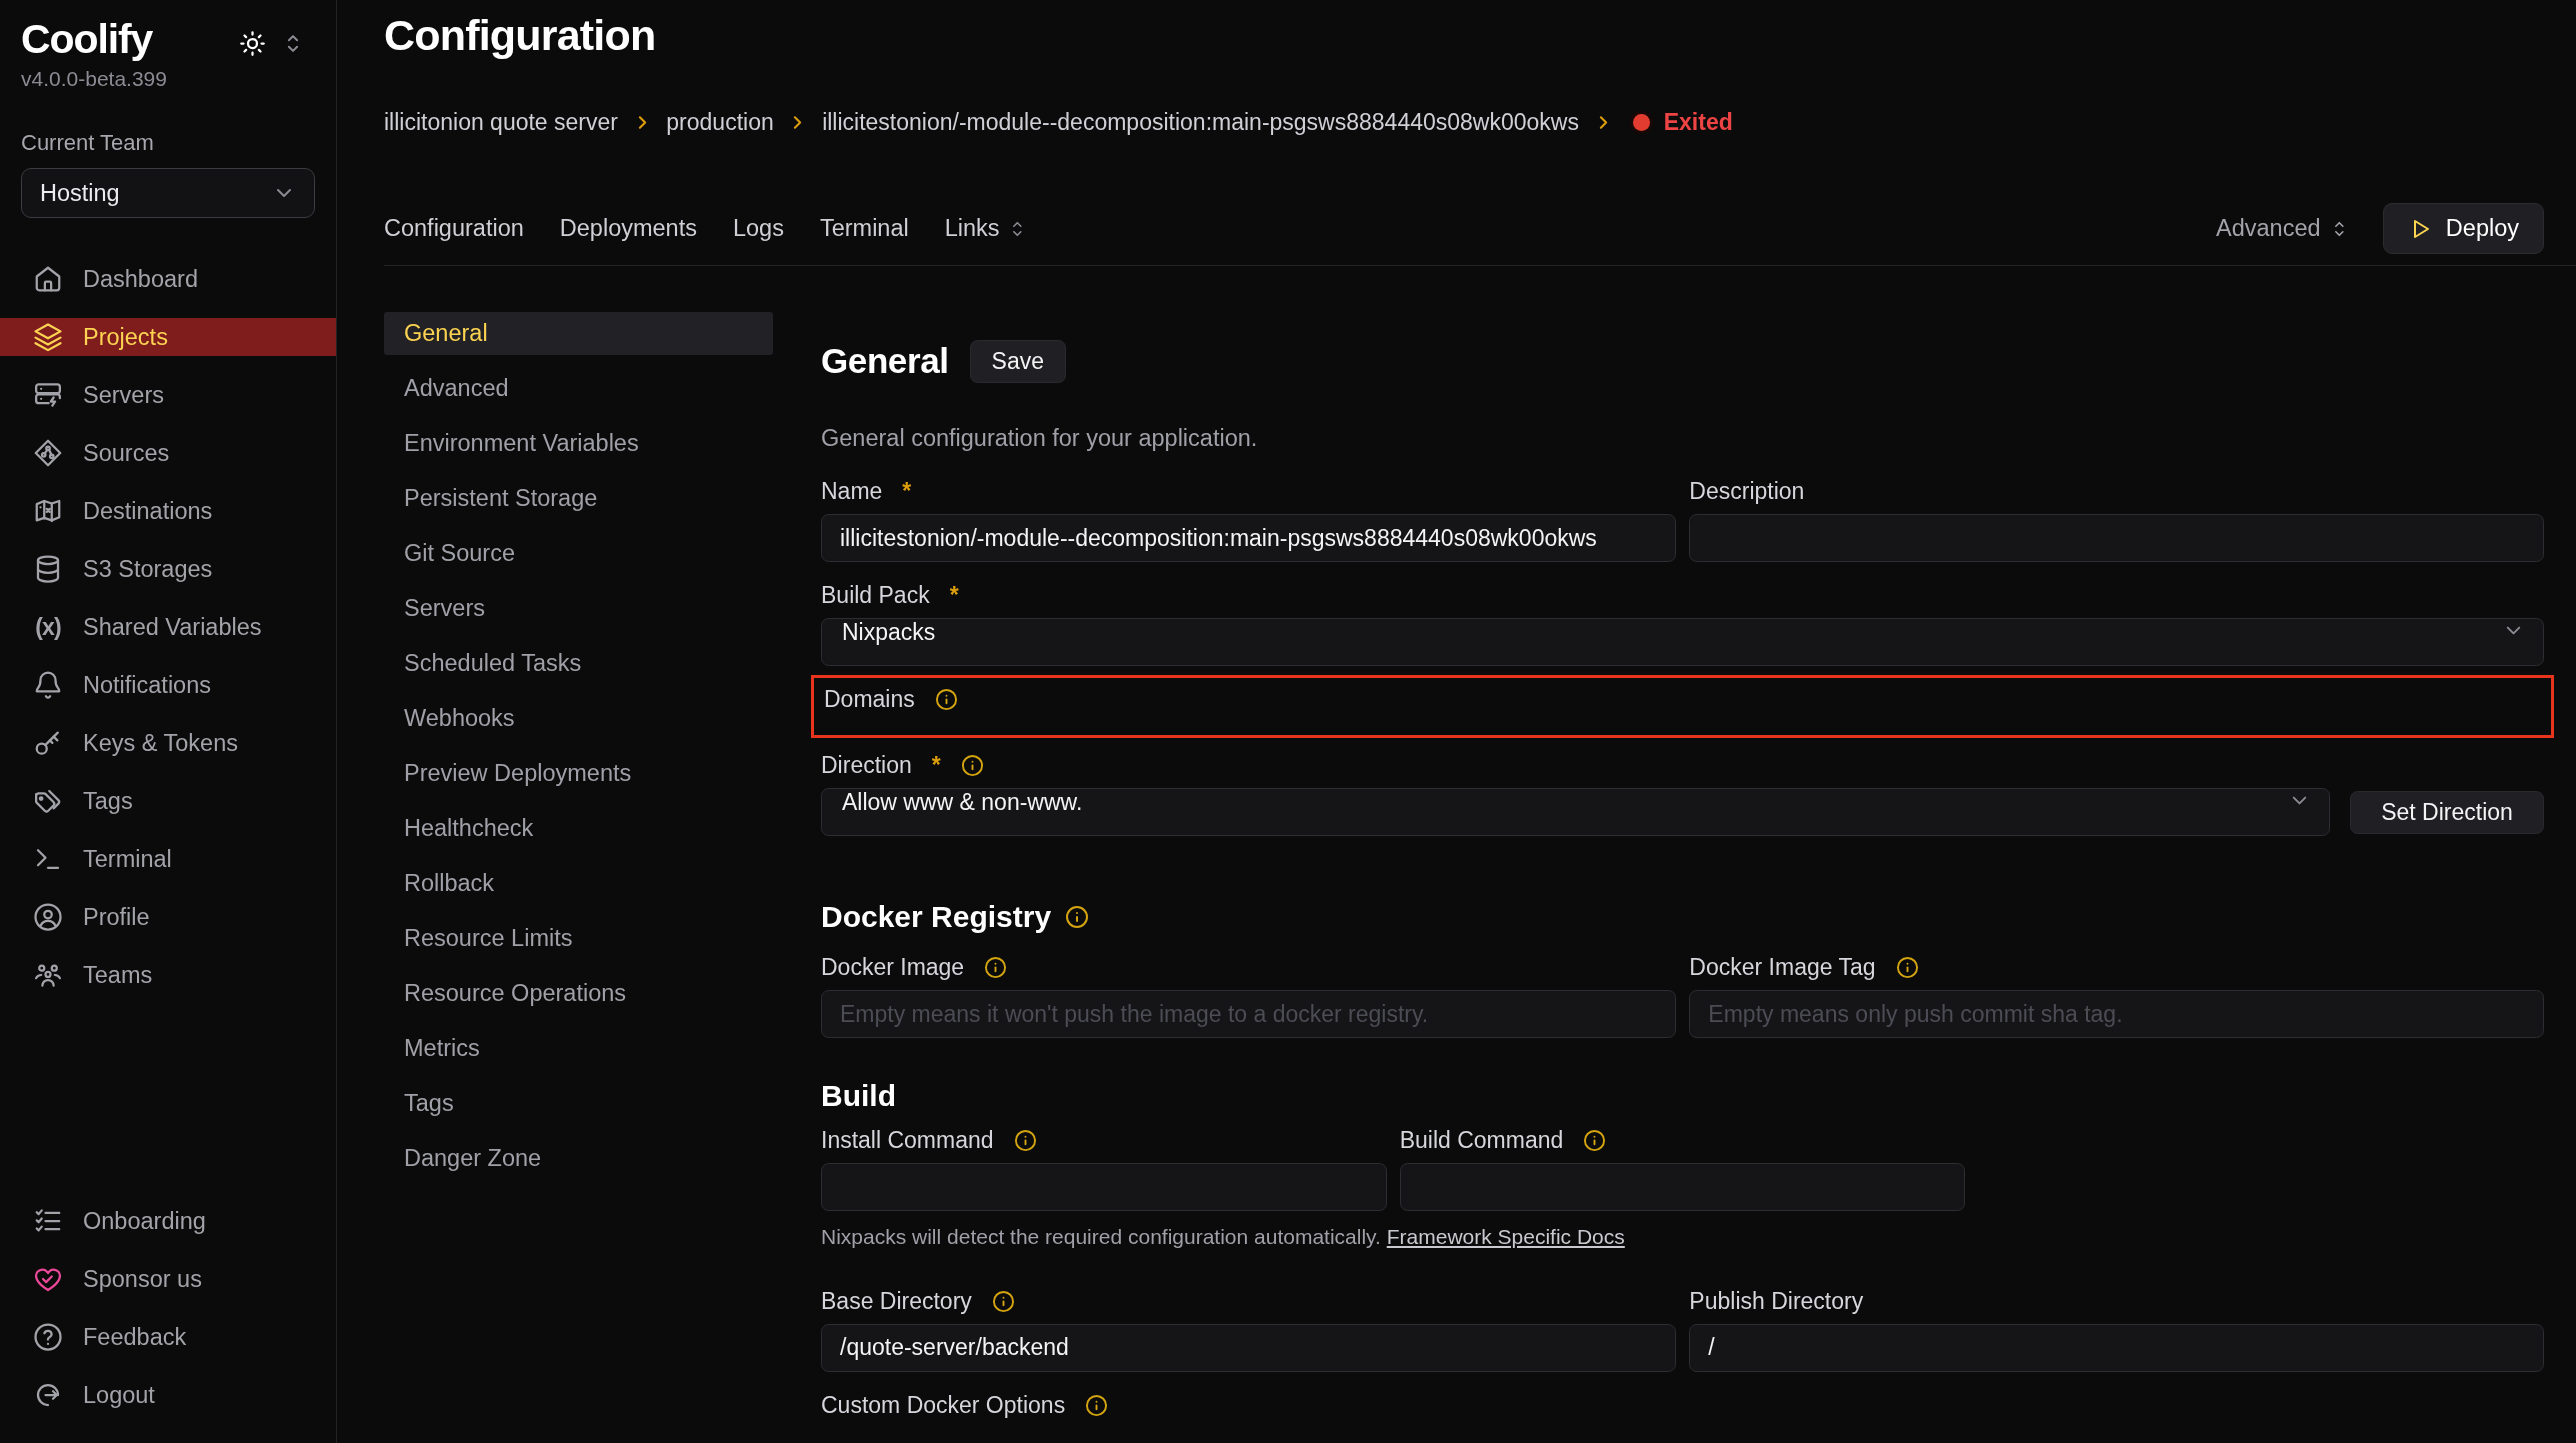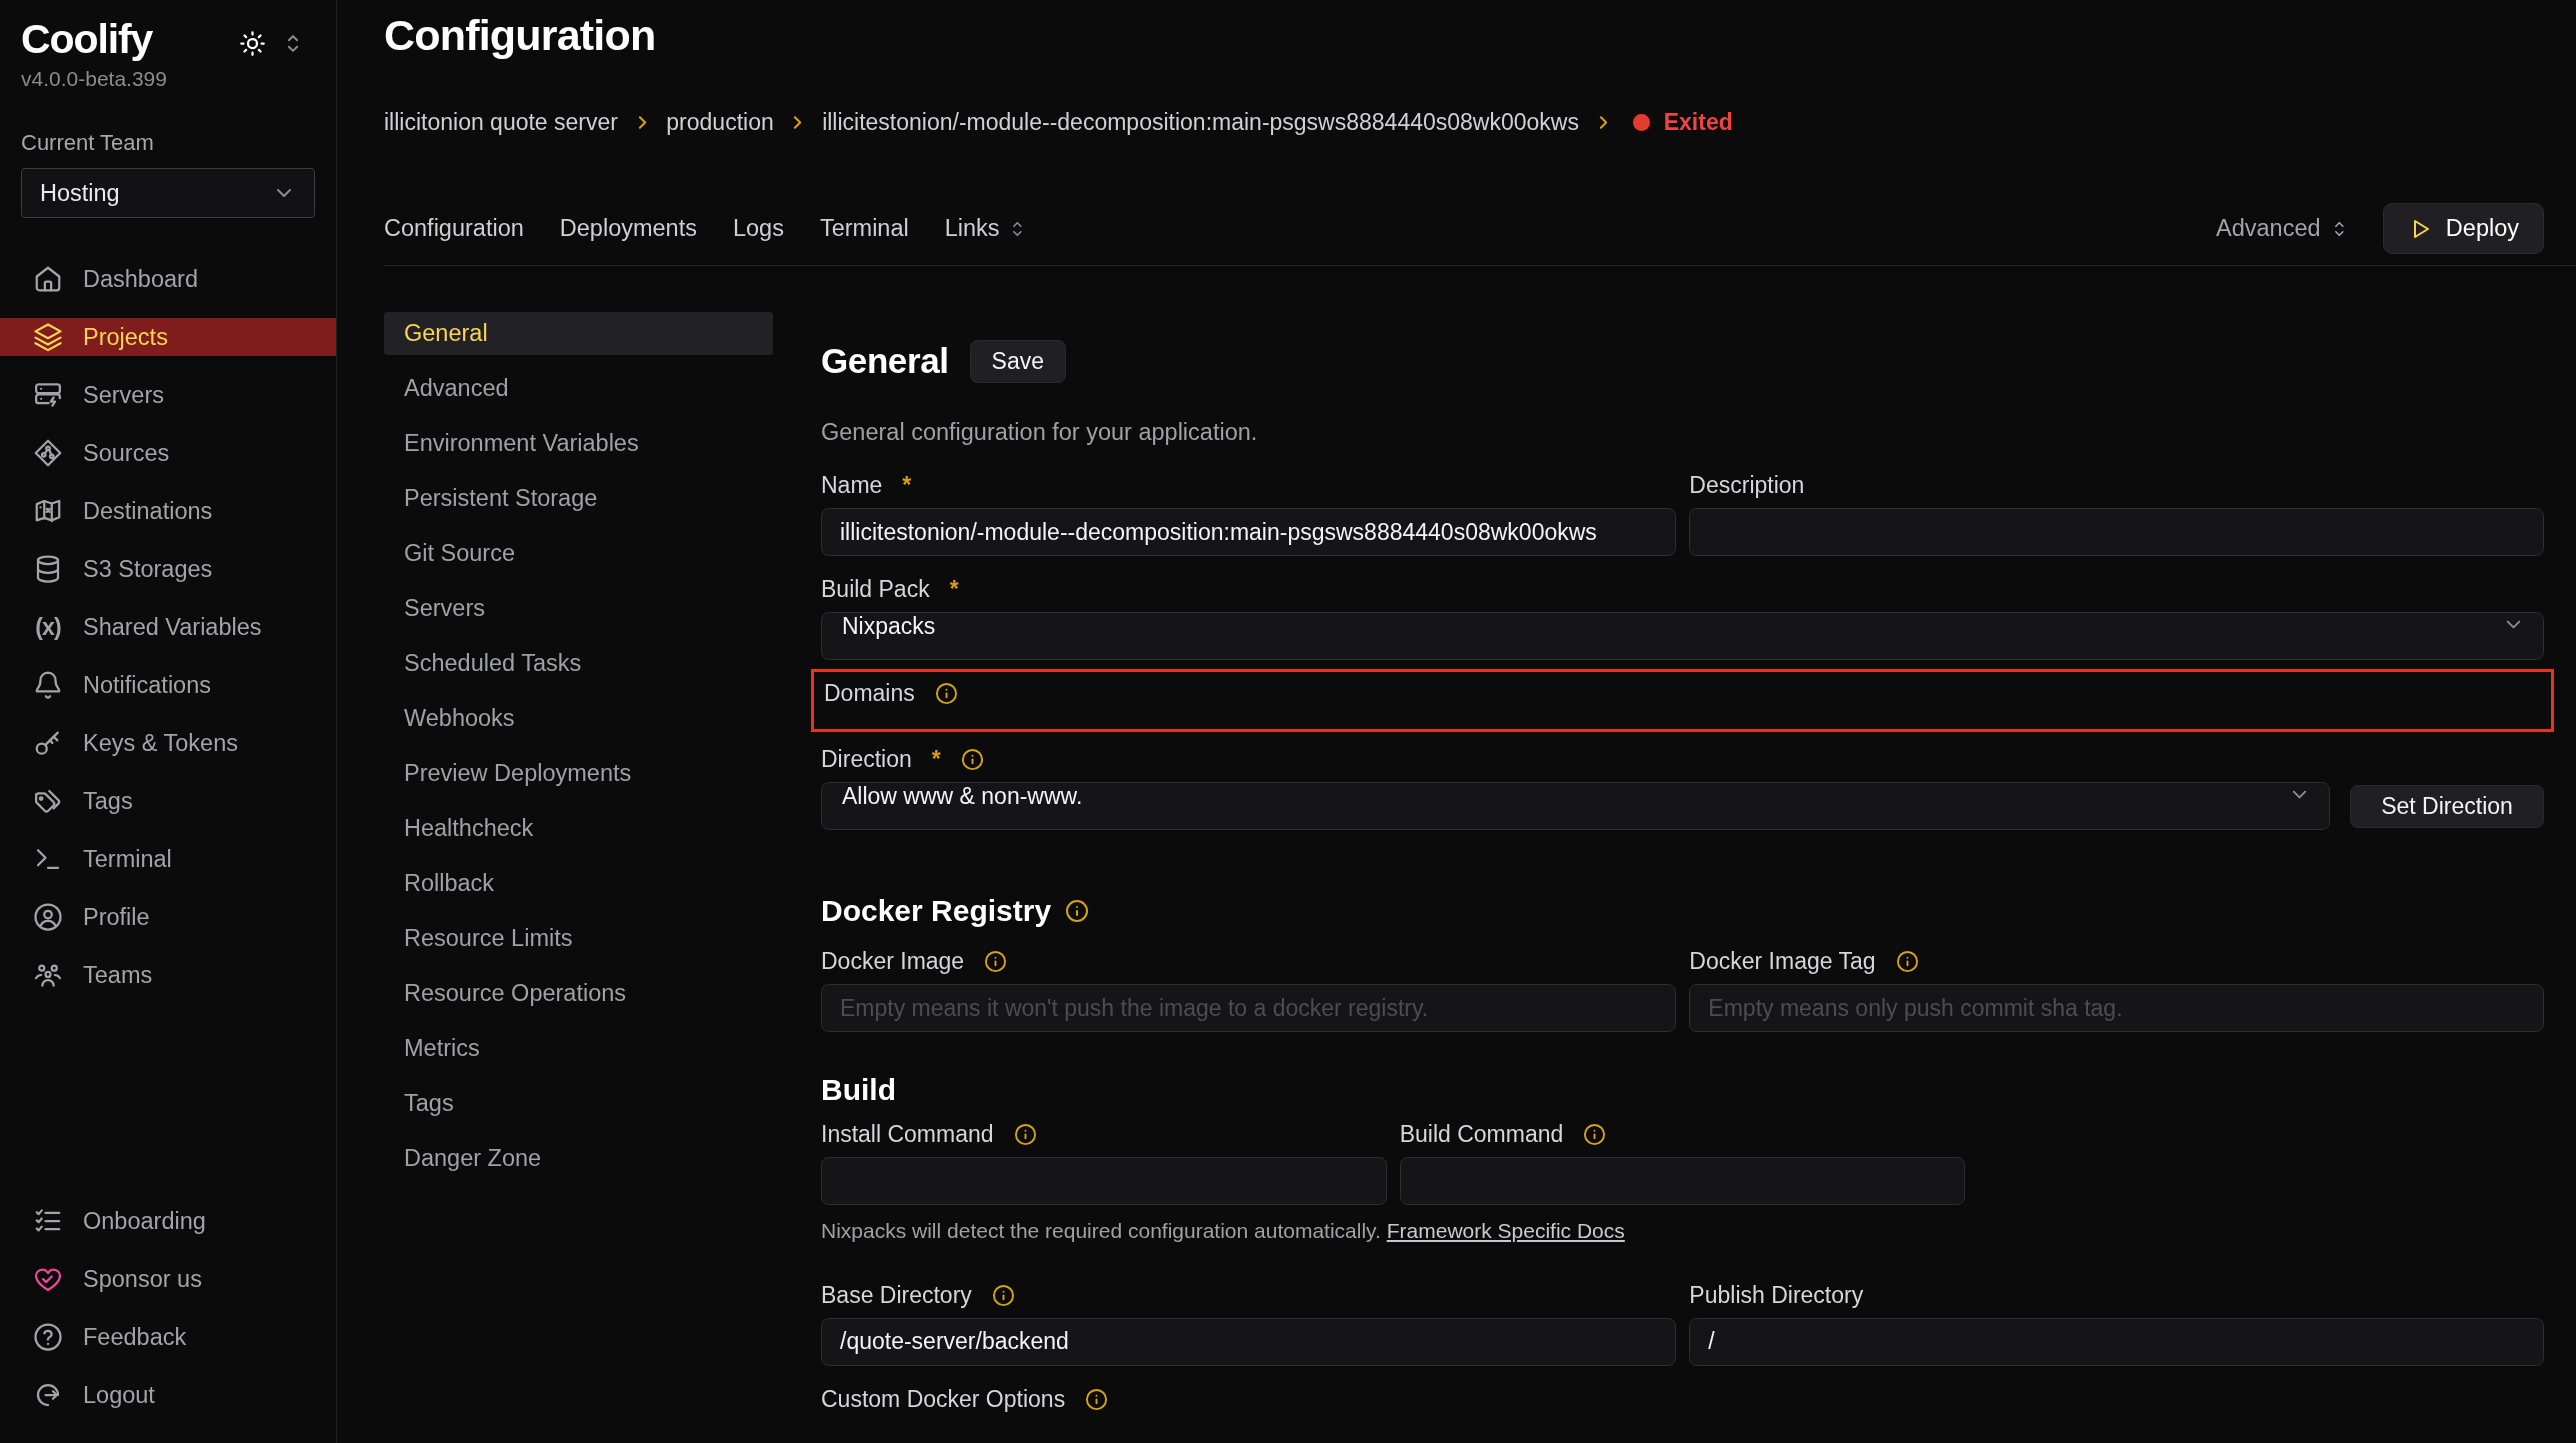--- a/index.html
+++ b/index.html
@@ -32,21 +32,21 @@
     border-right:0.8px solid #232327;
     display:flex;flex-direction:column;
     padding:18px 0 20px;
   }
   .logo-row{display:flex;align-items:flex-start;padding:0 33px 0 21px;}
   .logo{font-size:41px;font-weight:700;color:#fff;letter-spacing:-1.1px;line-height:1.05;}
   .logo-actions{margin-left:auto;display:flex;align-items:center;gap:16.7px;margin-top:12px;}
   .version{padding:0 21px;font-size:21px;color:#8b8b93;margin-top:6px;}
   .team-label{padding:0 21px;margin-top:39px;font-size:22px;color:#a7a7ae;}
   .team-select{
-    margin:12px 21px 0;height:50px;border:0.8px solid #3c3c42;border-radius:4px;
+    margin:12px 21px 0;height:50px;border:0.8px solid #3c3c42;border-radius:10px;
     background:#121214;display:flex;align-items:center;padding:0 18px;
     font-size:23.5px;color:#ececf0;cursor:pointer;
   }
   .team-select .chev{margin-left:auto;color:#8b8b93;}
   .side-nav{margin-top:32px;display:flex;flex-direction:column;}
   .side-nav.bottom{margin-top:auto;}
   .side-item{
     height:38px;margin:10px 0;display:flex;align-items:center;gap:20px;
     padding:0 21px 0 33px;font-size:23.5px;color:var(--muted);cursor:pointer;white-space:nowrap;
   }
@@ -83,21 +83,21 @@
   .subnav-item.active{background:#222226;color:var(--accent);}
   
   .form-col{flex:1;min-width:0;}
   .section-head{display:flex;align-items:center;gap:21px;}
   .section-title{font-size:35px;font-weight:700;color:#fff;letter-spacing:-0.4px;}
   .btn{
     height:43px;padding:0 21px;background:var(--btn);border:0.8px solid #29292e;border-radius:7.6px;
     font-size:23px;color:var(--txt);display:flex;align-items:center;justify-content:center;
     cursor:pointer;white-space:nowrap;
   }
-  .section-desc{margin-top:9px;font-size:23.5px;color:#a0a0a8;}
+  .section-desc{margin-top:15px;font-size:23.5px;color:#a0a0a8;}
   .field-label{font-size:23px;color:var(--label);display:flex;align-items:center;gap:20px;white-space:nowrap;}
   .req{color:var(--amber);font-weight:700;}
   .info{color:var(--info);}
   .input,.select{
     height:48px;width:100%;background:var(--panel);border:0.8px solid var(--border);border-radius:7.6px;
     padding:0 18px;font-size:23px;color:var(--txt);font-family:"Liberation Sans",sans-serif;
   }
   .input::placeholder{color:#4c4c55;opacity:1;}
   .select{display:flex;align-items:flex-start;cursor:pointer;padding-left:20px;}
   .select .chev{margin-left:auto;color:#8b8b93;}

